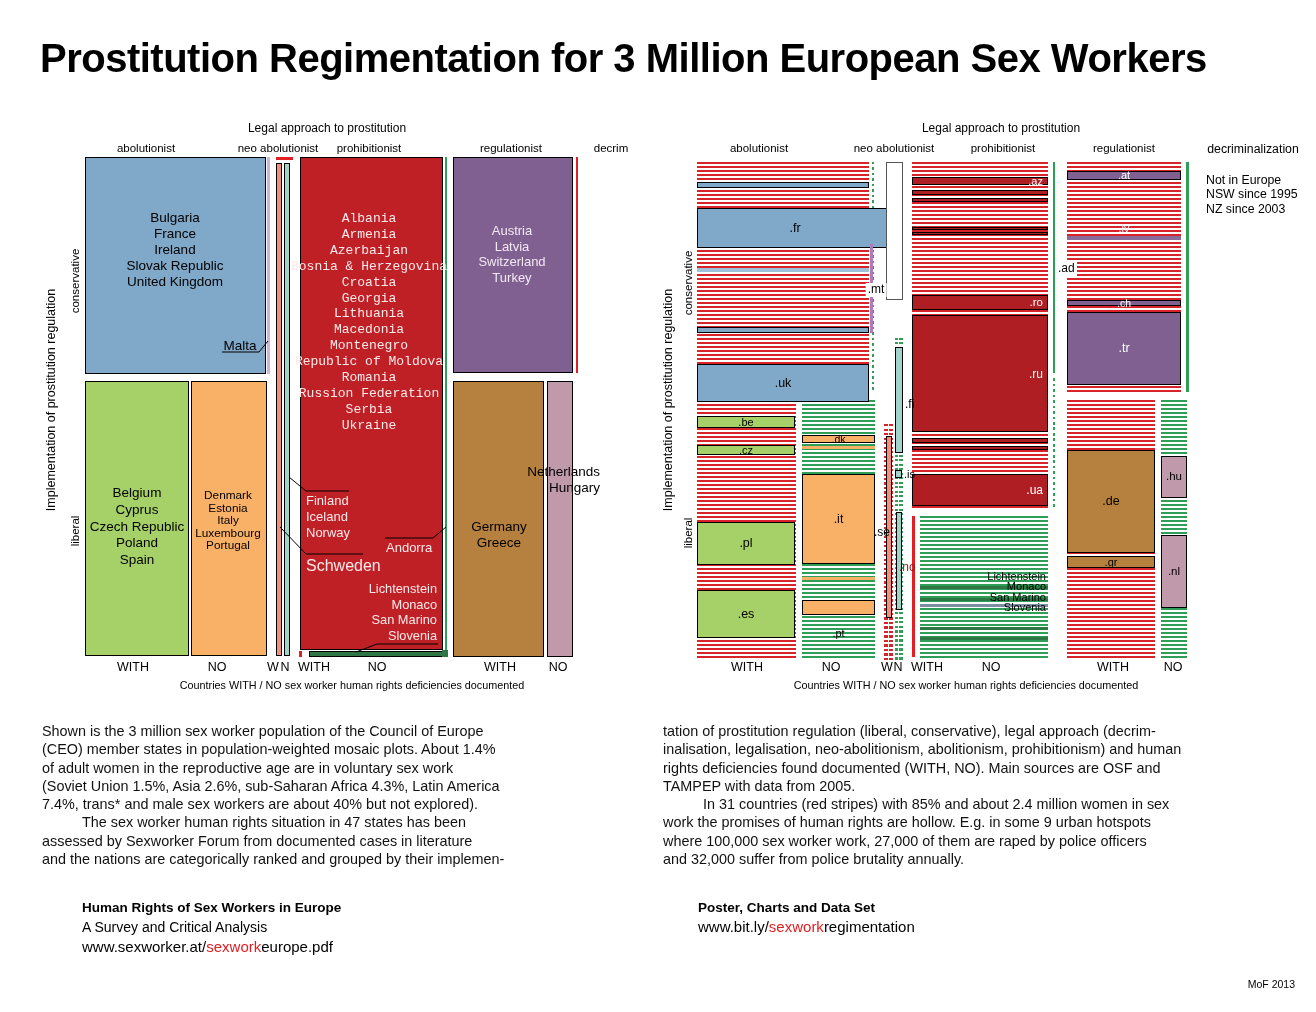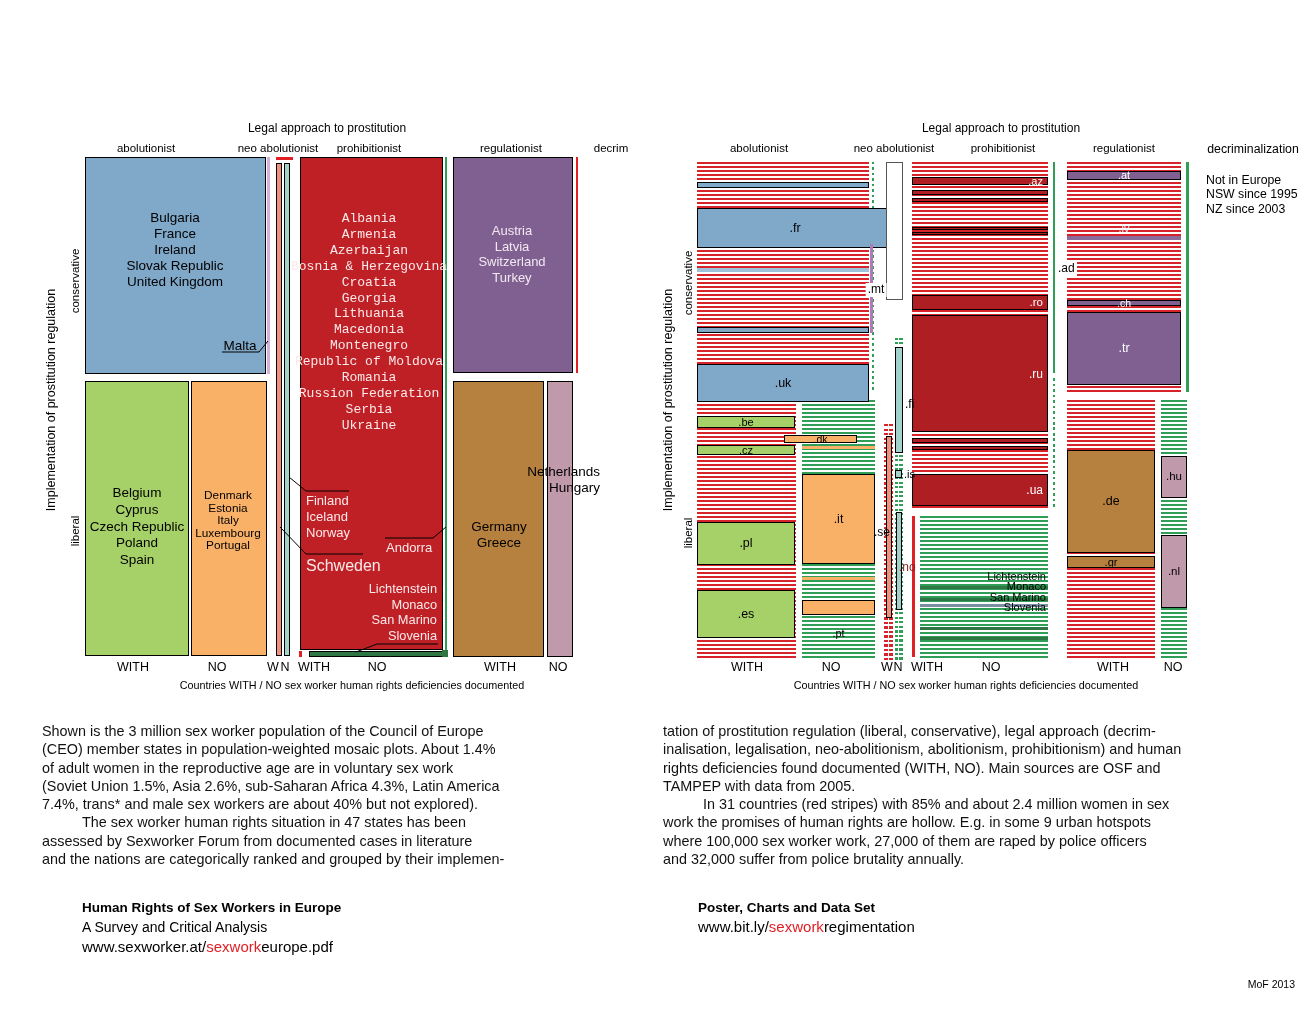--- a/index.html
+++ b/index.html
@@ -35,20 +35,21 @@
   .dash-green{background:
       linear-gradient(90deg,rgba(0,0,0,0) 0 3.5px,#ffffff 3.5px 4.5px,rgba(0,0,0,0) 4.5px),
       repeating-linear-gradient(180deg,#2F9E57 0 2px,#ffffff 2px 4.5px);}
   .dot-green{background:repeating-linear-gradient(180deg,#2F9E57 0 2.5px,#ffffff 2.5px 5.5px);}
   #callouts{position:absolute;left:0;top:0;z-index:10;pointer-events:none;}
 </style>
 </head>
 <body>
 
 <div id="page">
+  <h1 id="poster-title">Prostitution Regimentation for 3 Million European Sex Workers</h1>
 
   <div id="left-paragraph" class="body-text">Shown is the 3 million sex worker population of the Council of Europe
 (CEO) member states in population-weighted mosaic plots. About 1.4%
 of adult women in the reproductive age are in voluntary sex work
 (Soviet Union 1.5%, Asia 2.6%, sub-Saharan Africa 4.3%, Latin America
 7.4%, trans* and male sex workers are about 40% but not explored).
           The sex worker human rights situation in 47 states has been
 assessed by Sexworker Forum from documented cases in literature
 and the nations are categorically ranked and grouped by their implemen-</div>
   <div id="right-paragraph" class="body-text">tation of prostitution regulation (liberal, conservative), legal approach (decrim-
@@ -180,21 +181,21 @@
     </div>
     <div class="rect" style="left: 697px; top: 445px; width: 98px; height: 10px; background: rgb(166, 209, 104); border: 1px solid rgb(0, 0, 0);">
       <span class="blabel c" style="font-size: 11px;">.cz</span>
     </div>
     <div class="rect" style="left: 697px; top: 522px; width: 98px; height: 43px; background: rgb(166, 209, 104); border: 1px solid rgb(0, 0, 0);">
       <span class="blabel c" style="font-size: 12.5px;">.pl</span>
     </div>
     <div class="rect" style="left: 697px; top: 590px; width: 98px; height: 48px; background: rgb(166, 209, 104); border: 1px solid rgb(0, 0, 0);">
       <span class="blabel c" style="font-size: 12.5px;">.es</span>
     </div>
-    <div class="rect" style="left: 784px; top: 435px; width: 73px; height: 8px; background: rgb(249, 177, 103); border: 1px solid rgb(0, 0, 0);">
+    <div class="rect" style="left: 802px; top: 435px; width: 73px; height: 8px; background: rgb(249, 177, 103); border: 1px solid rgb(0, 0, 0);">
       <span class="blabel c" style="font-size: 10.5px;">.dk</span>
     </div>
     <div class="rect" style="left: 802px; top: 446px; width: 73px; height: 3px; background: rgb(249, 177, 103);"></div>
     <div class="rect" style="left: 802px; top: 474px; width: 73px; height: 90px; background: rgb(249, 177, 103); border: 1px solid rgb(0, 0, 0);">
       <span class="blabel c" style="font-size: 12.5px;">.it</span>
     </div>
     <div class="rect" style="left: 802px; top: 577px; width: 73px; height: 3px; background: rgb(249, 177, 103);"></div>
     <div class="rect" style="left: 802px; top: 600px; width: 73px; height: 15px; background: rgb(249, 177, 103); border: 1px solid rgb(0, 0, 0);">
       <span class="blabel c" style="font-size: 11px; margin-top: 32px;">.pt</span>
     </div>

